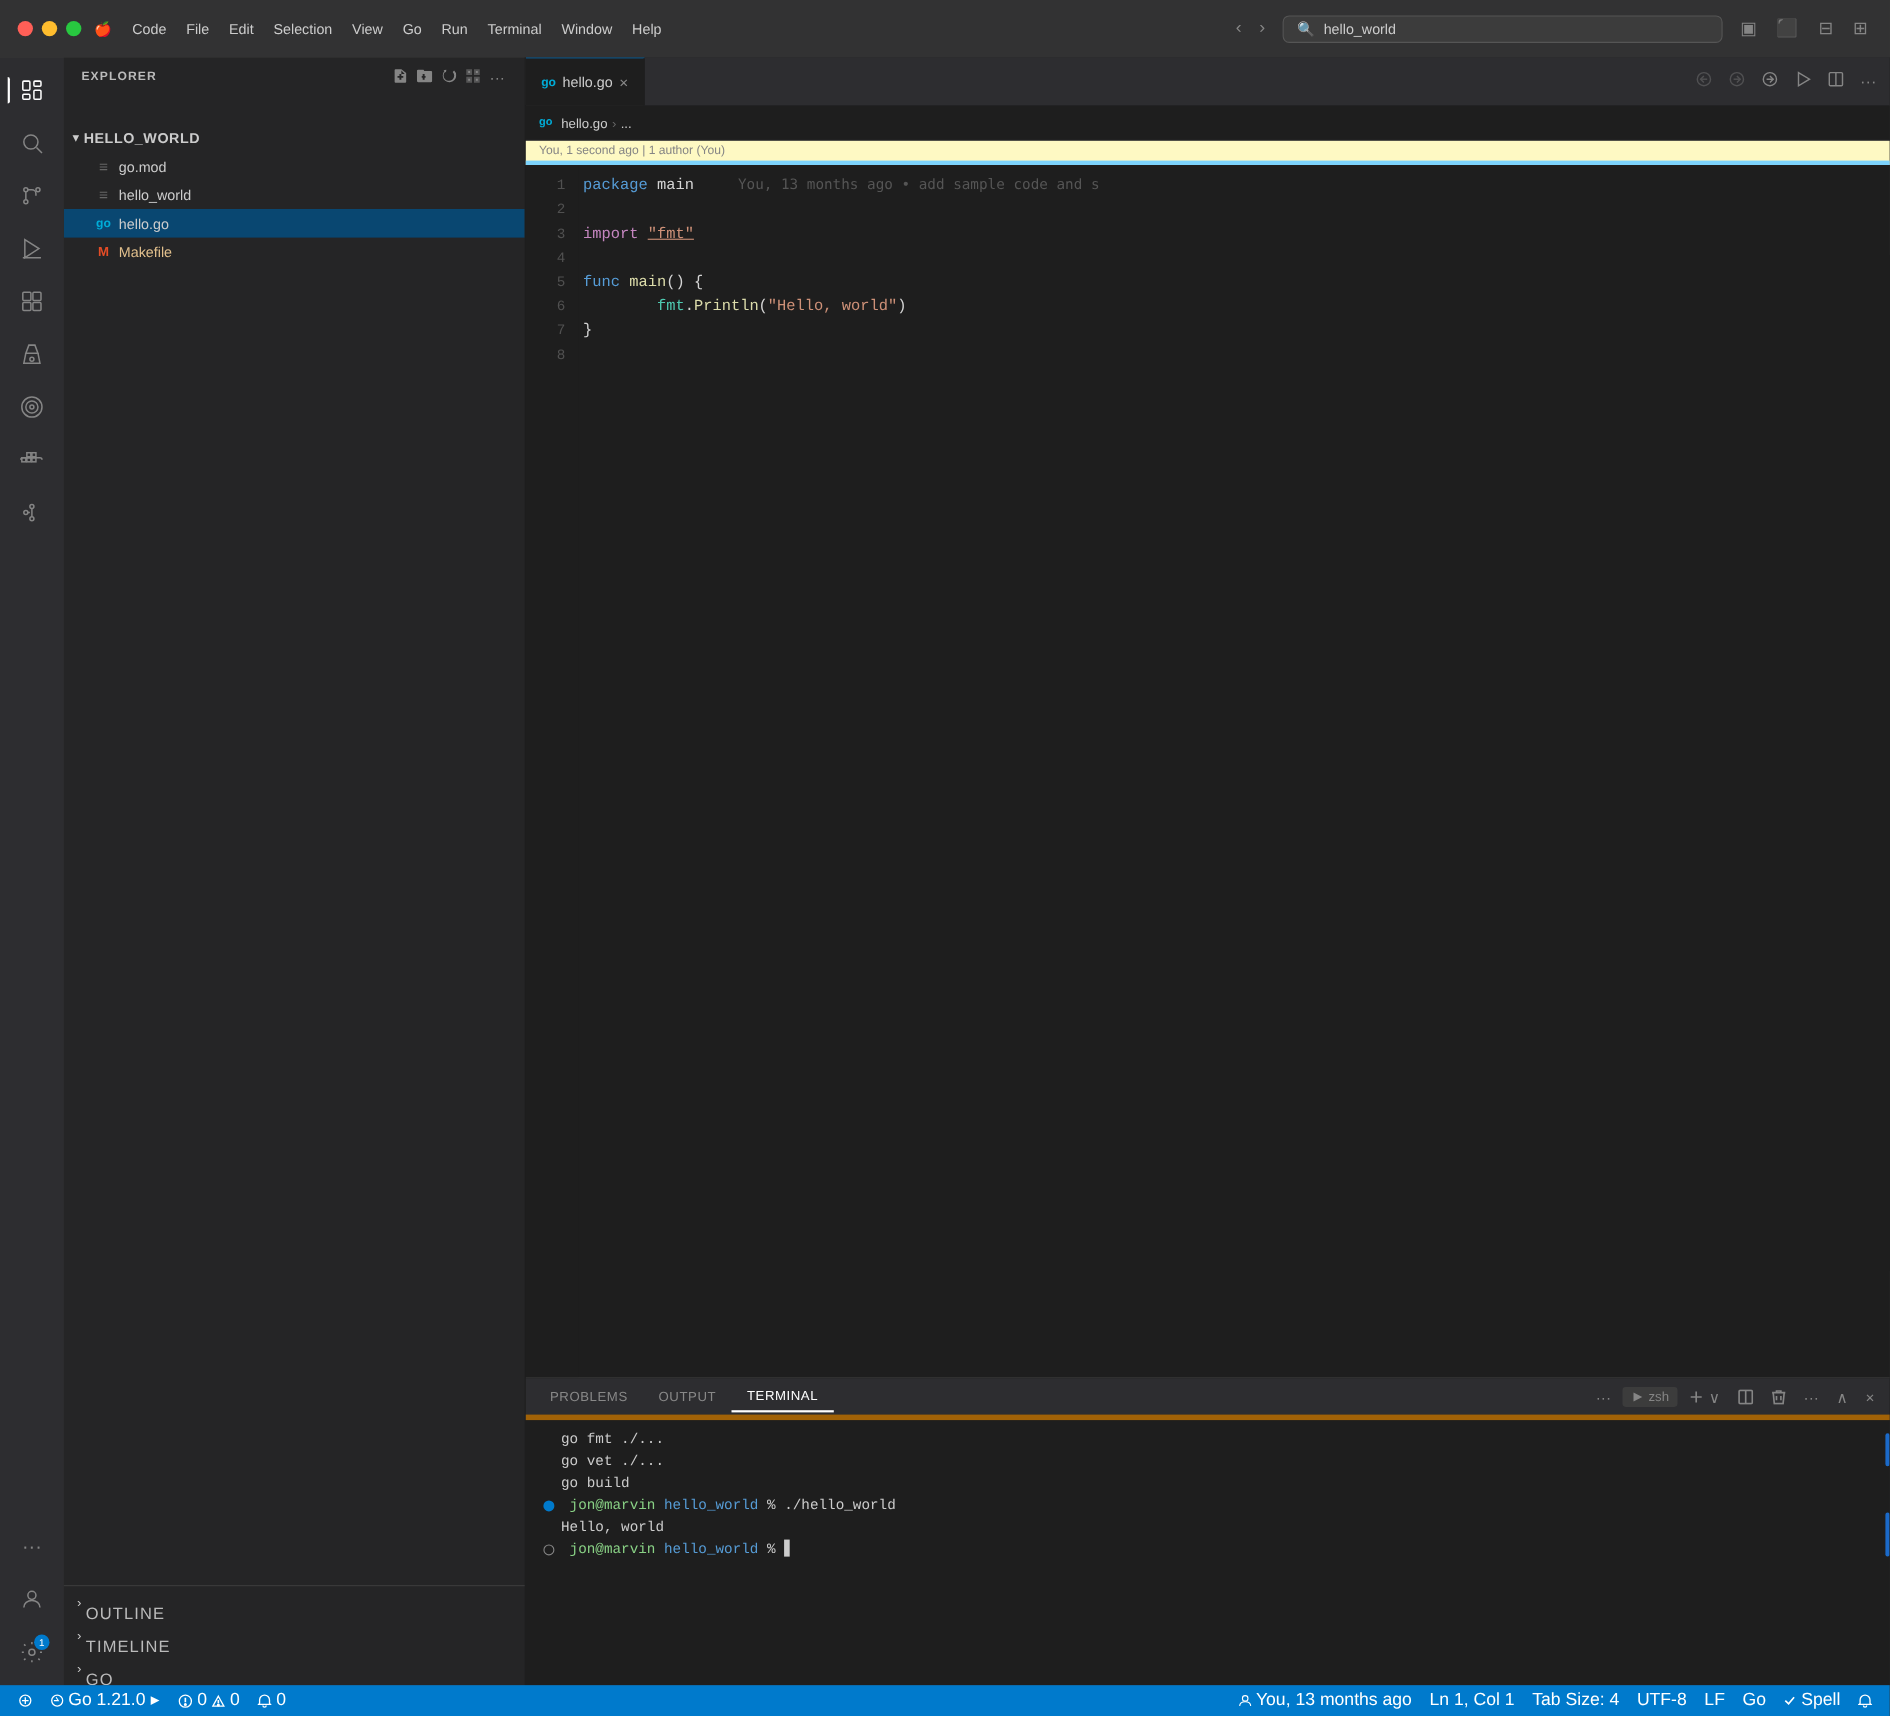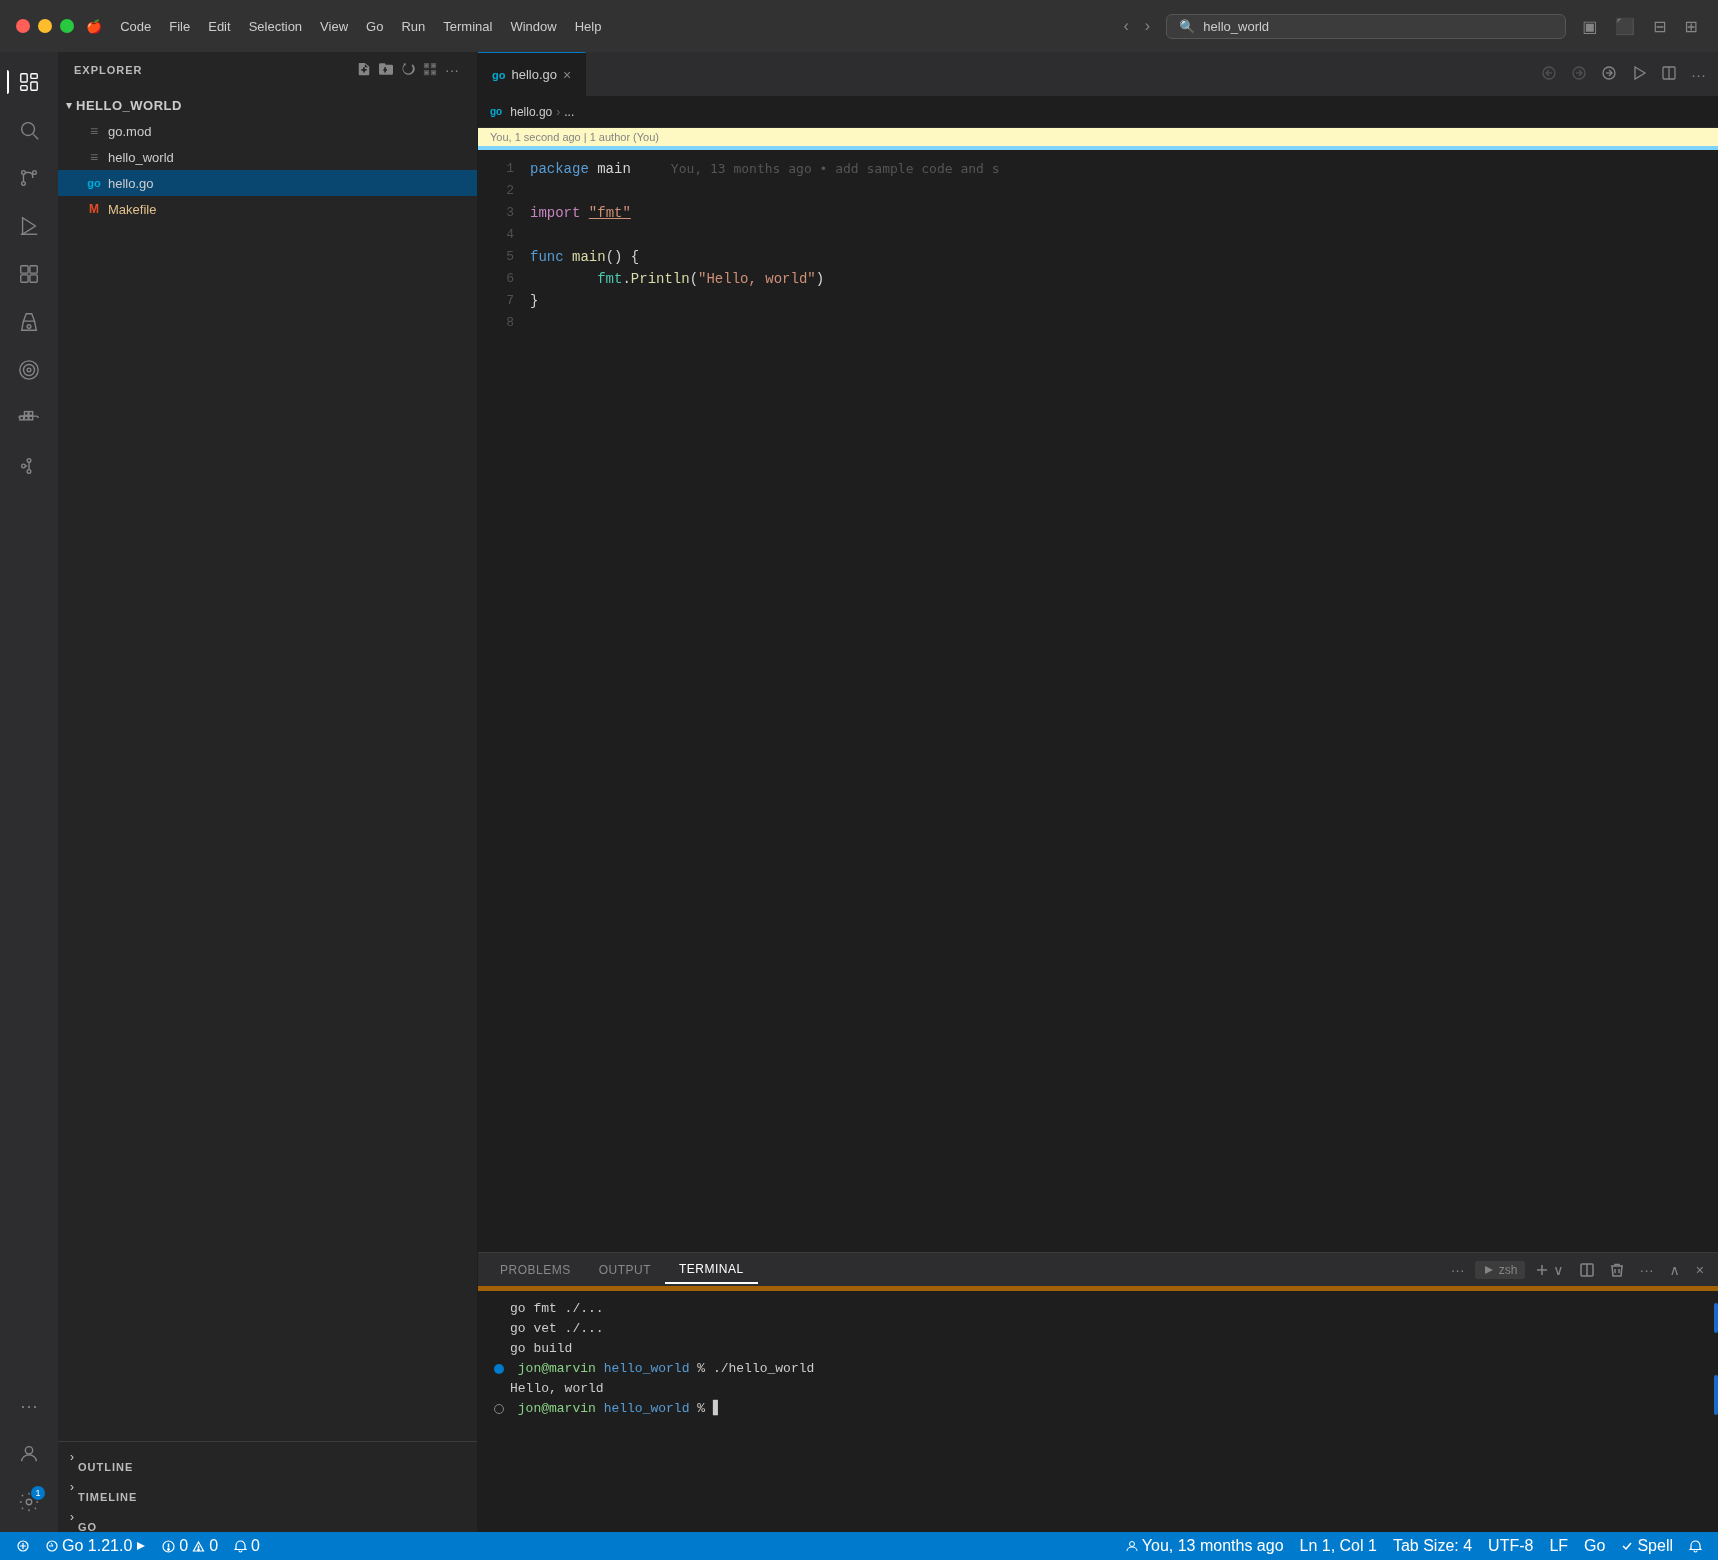--- a/index.html
+++ b/index.html
@@ -166,20 +166,21 @@
       justify-content: center;
     }
 
     
     #sidebar {
       width: 420px;
       background: #252526;
       display: flex;
       flex-direction: column;
       border-right: 1px solid #1e1e1e;
+      gap: 20px;
     }
 
     .sidebar-header {
       display: flex;
       align-items: center;
       justify-content: space-between;
       padding: 10px 16px;
       height: 36px;
     }
     .sidebar-title {
@@ -254,22 +255,22 @@
     }
     .sidebar-section {
       display: flex;
       align-items: center;
       padding: 6px 12px;
       cursor: pointer;
       height: 30px;
     }
     .sidebar-section-title {
       color: #bbbbbb;
-      font-size: 11px;
-      font-weight: 700;
+      font-size: 15px;
+      font-weight: 400;
       letter-spacing: 1px;
       text-transform: uppercase;
       margin-top: 20px;
     }
 
     
     #editor-area {
       flex: 1;
       display: flex;
       flex-direction: column;

